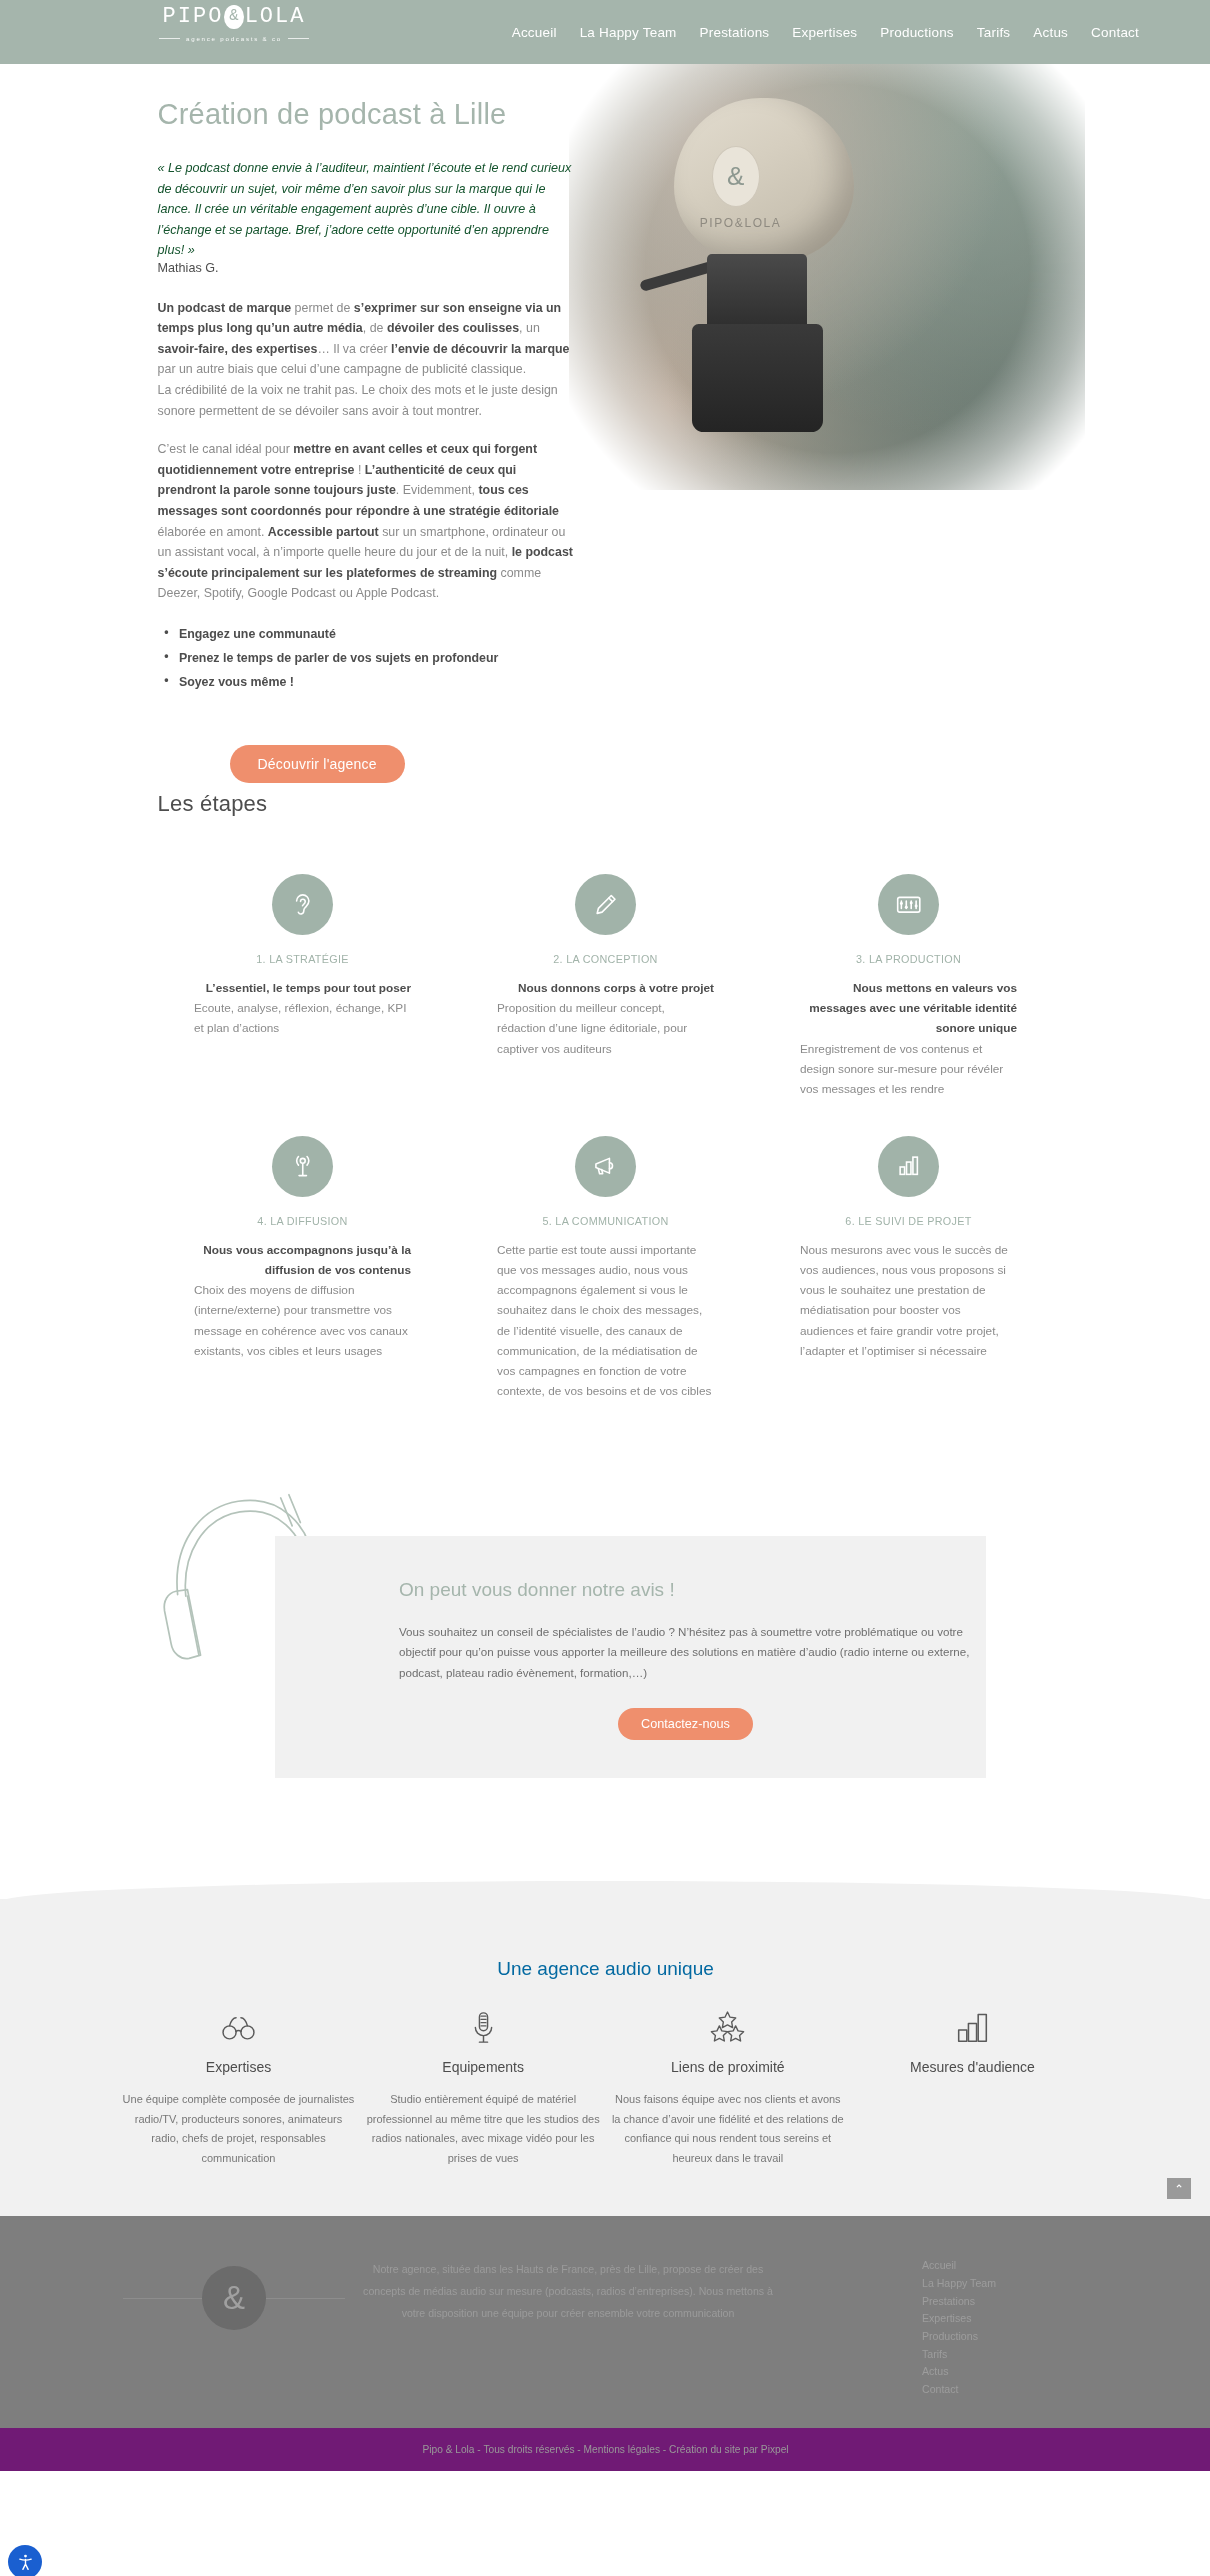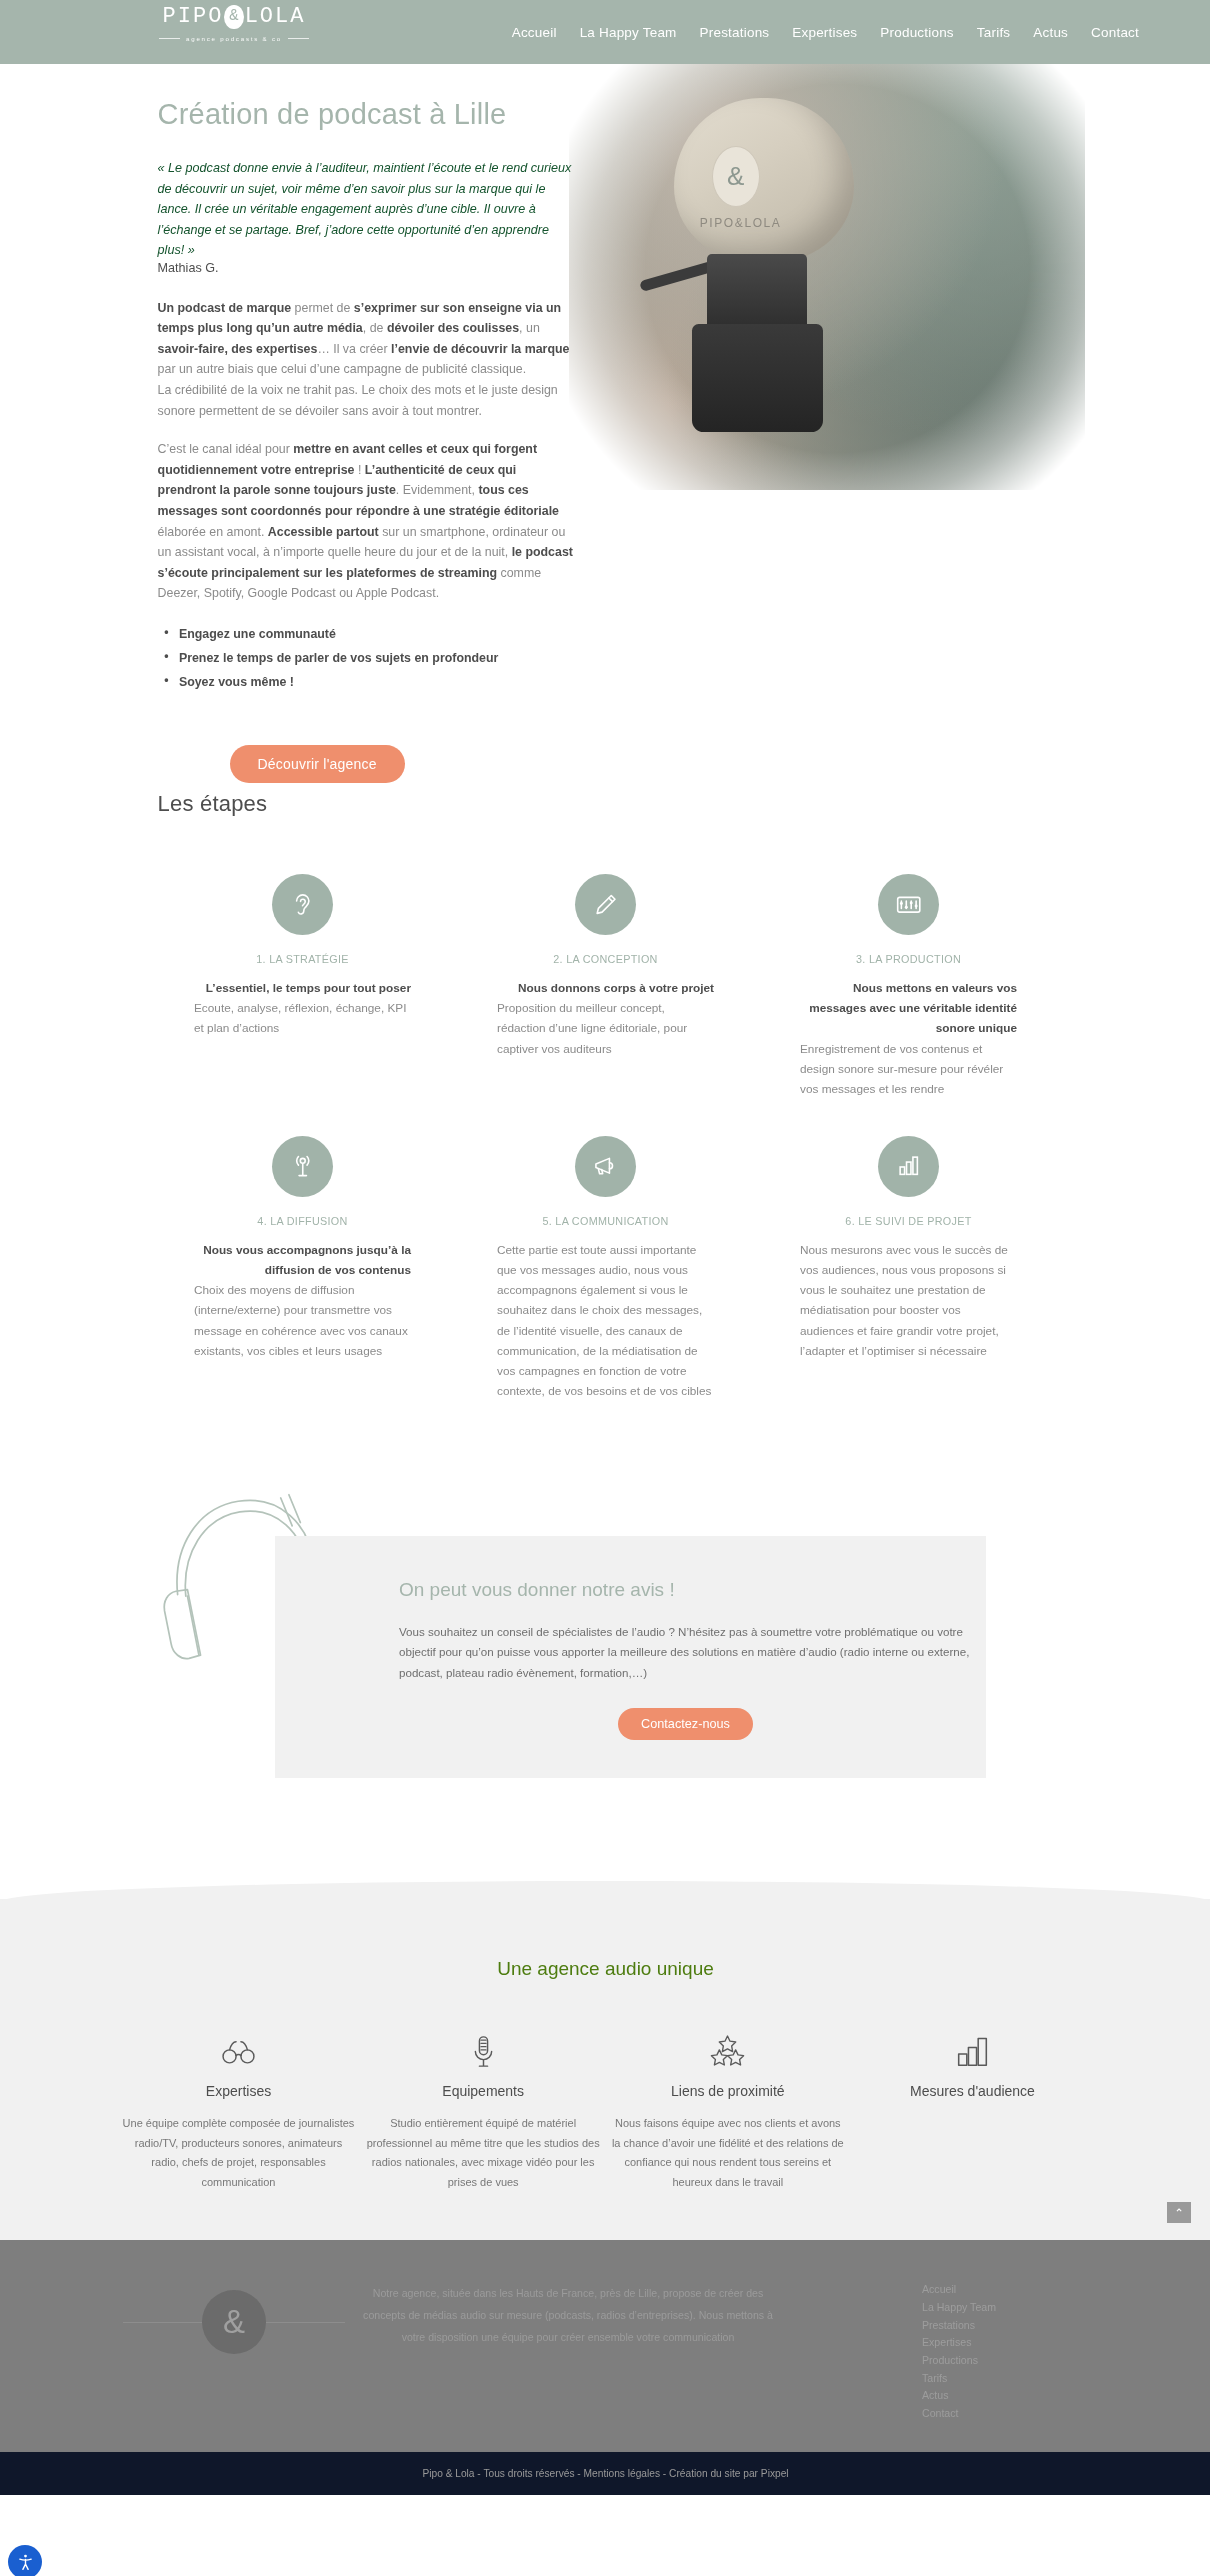--- a/index.html
+++ b/index.html
@@ -338,22 +338,22 @@
     position: absolute;
     left: 0; right: 0; top: -18px;
     height: 21px;
     background: #f1f1f1;
     border-radius: 50% 50% 0 0 / 100% 100% 0 0;
   }
   h2.agency-title {
     text-align: center;
     font-size: 19px;
     font-weight: 300;
-    color: #4d7c0f;
-    margin-bottom: 46px;
+    color: #0369a1;
+    margin-bottom: 22px;
   }
   .features {
     width: 967px;
     margin: 0 auto;
     display: flex;
     justify-content: space-between;
   }
   .feature { width: 233px; text-align: center; }
   .feature-icon { height: 51px; color: #5a5a5a; display:flex; align-items:center; justify-content:center; margin-bottom: 6.6px; }
   .feature-icon svg { width: 39px; height: 39px; }
@@ -421,21 +421,21 @@
     gap: 5.7px;
   }
   .footer-nav a {
     color: #9d9d9d;
     text-decoration: none;
     font-size: 10.6px;
     font-weight: 300;
   }
   .footer-bottom {
     width: 1211px;
-    background: #0f172a;
+    background: #701a75;
     padding: 13px 0 14.7px;
     text-align: center;
   }
   .footer-bottom span {
     font-size: 10.2px;
     color: #999999;
     font-weight: 300;
   }
   .scroll-top {
     position: absolute;

